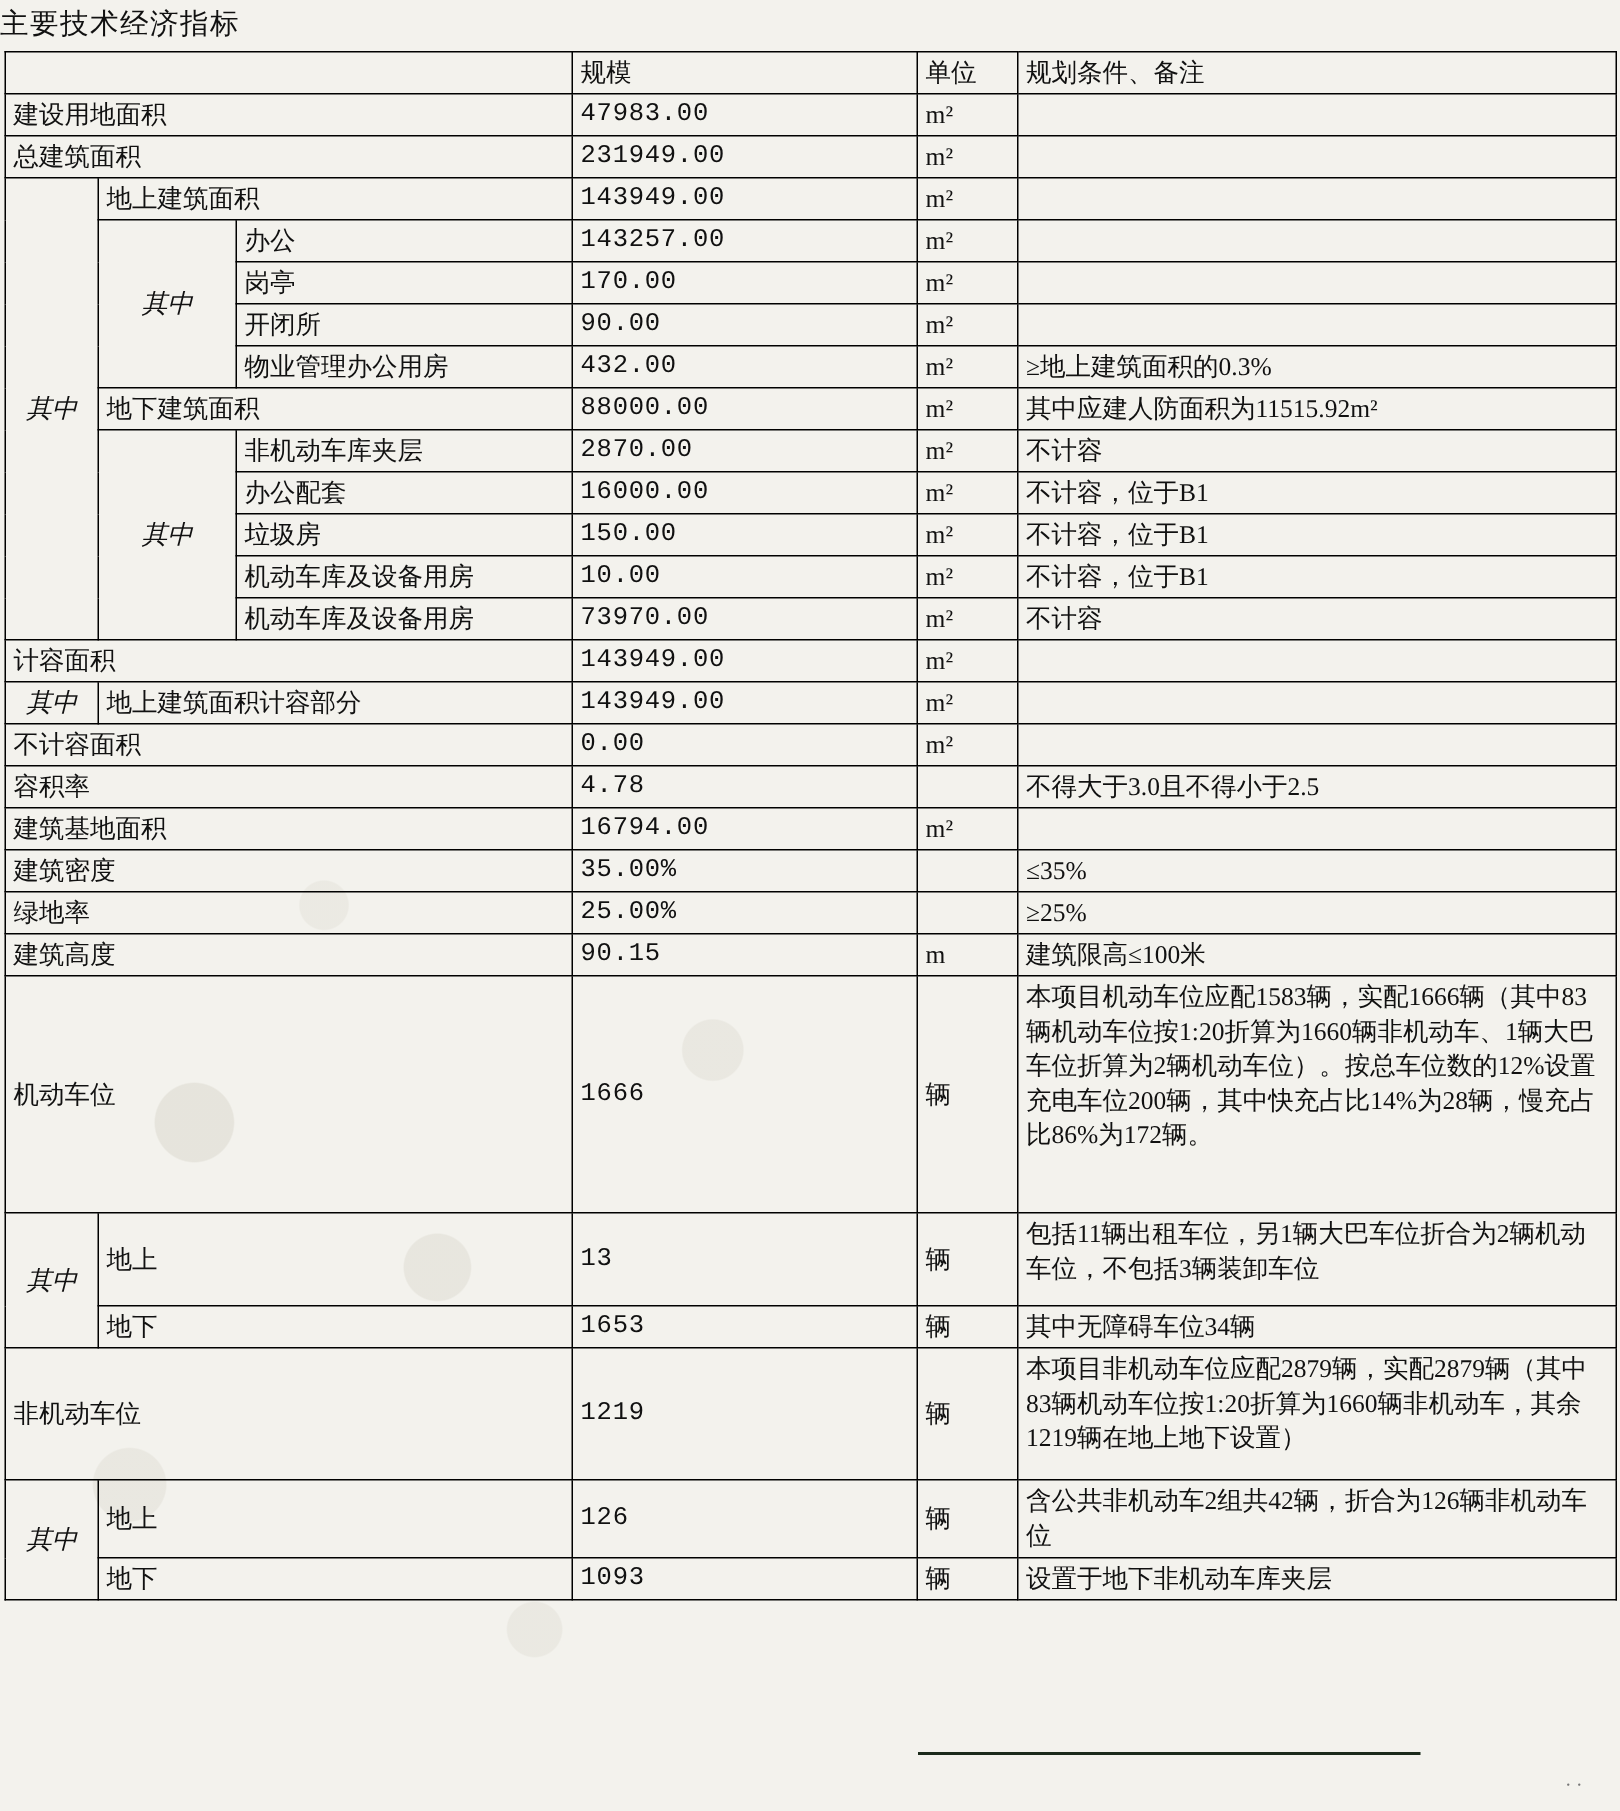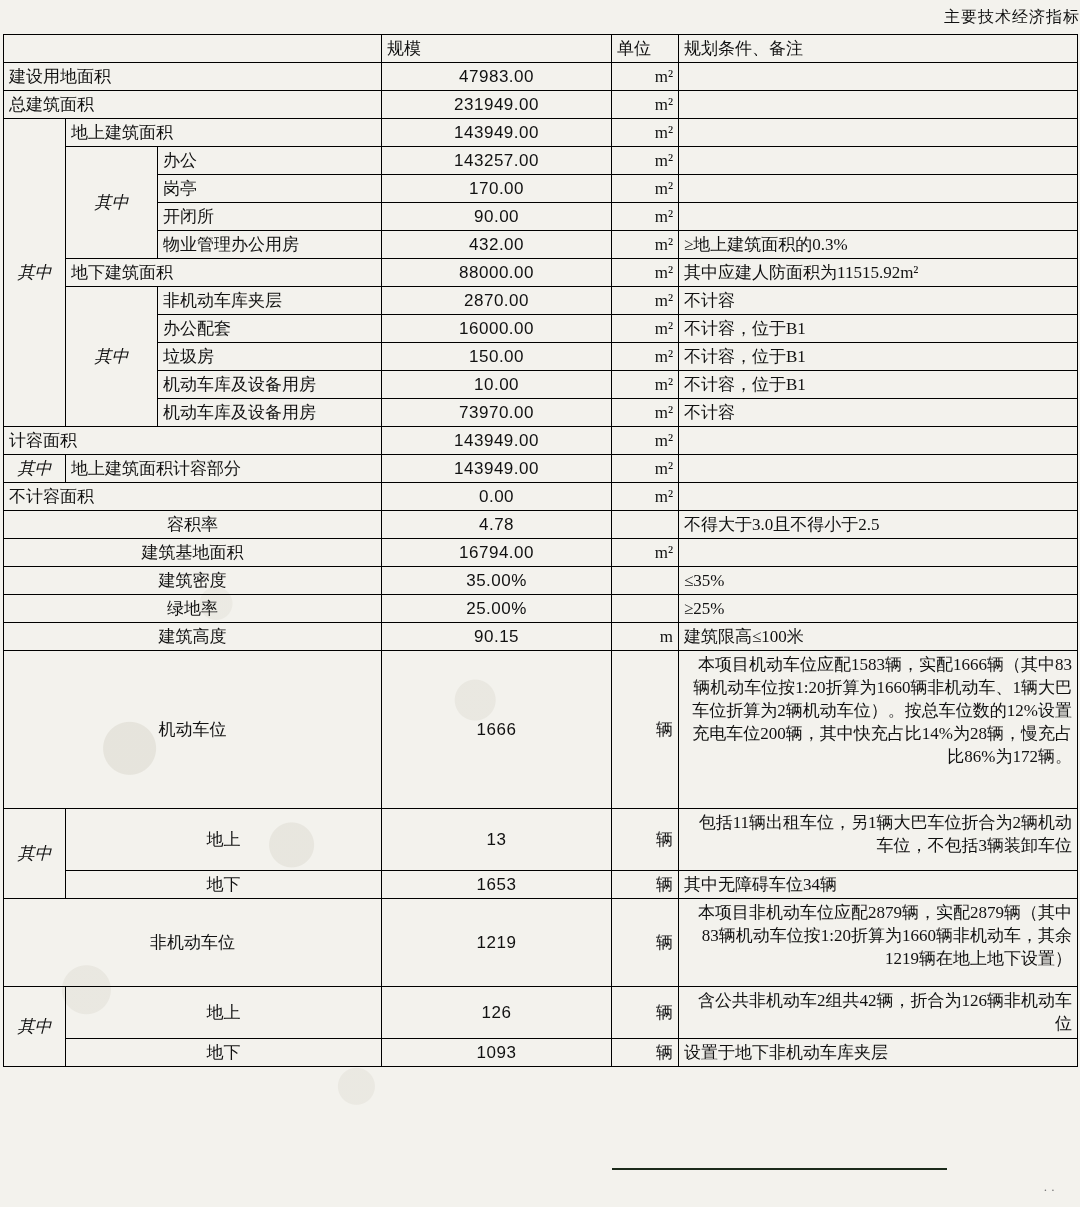--- a/index.html
+++ b/index.html
@@ -29,22 +29,22 @@
       radial-gradient(circle at 44% 58%, rgba(200,196,182,.22) 0 20px, transparent 21px),
       radial-gradient(circle at 8% 82%, rgba(200,196,182,.22) 0 24px, transparent 25px),
       radial-gradient(circle at 33% 90%, rgba(200,196,182,.20) 0 18px, transparent 19px),
       radial-gradient(circle at 20% 50%, rgba(200,196,182,.18) 0 16px, transparent 17px);
     pointer-events: none;
     z-index: 0;
   }
   .doc-title {
     position: relative;
     z-index: 1;
-    text-align: right;
-    font-size: 16px;
+    text-align: left;
+    font-size: 19px;
     line-height: 34px;
     height: 34px;
     letter-spacing: 1px;
   }
   table.indicators {
     position: relative;
     z-index: 1;
     border-collapse: collapse;
     width: 1074px;
     margin: 0 0 0 3px;
@@ -54,27 +54,27 @@
   table.indicators td {
     border: 1px solid #000;
     padding: 2px 5px;
     font-size: 17px;
     line-height: 23px;
     vertical-align: middle;
     background: transparent;
   }
   .c-label  { }
   .c-num    { }
-  .c-unit   { text-align: right; }
+  .c-unit   { text-align: left; }
   .c-note   { }
-  .center   { text-align: center; margin-top: 23px; }
+  .center   { text-align: left; margin-top: 23px; }
   .vert-mid { text-align: center; vertical-align: middle; font-style: italic; }
   .hdr { font-size: 17px; }
-  .num { font-family: Liberation Sans, sans-serif; letter-spacing: .5px; text-align: center; }
-  .note-multi { line-height: 25px; text-align: right; }
+  .num { font-family: Liberation Mono, monospace; letter-spacing: .5px; }
+  .note-multi { line-height: 25px; }
   .tall { vertical-align: middle; }
   .strike-line {
     position: absolute;
     left: 612px;
     top: 1168px;
     width: 335px;
     height: 2px;
     background: #1b2a1b;
     z-index: 3;
   }

